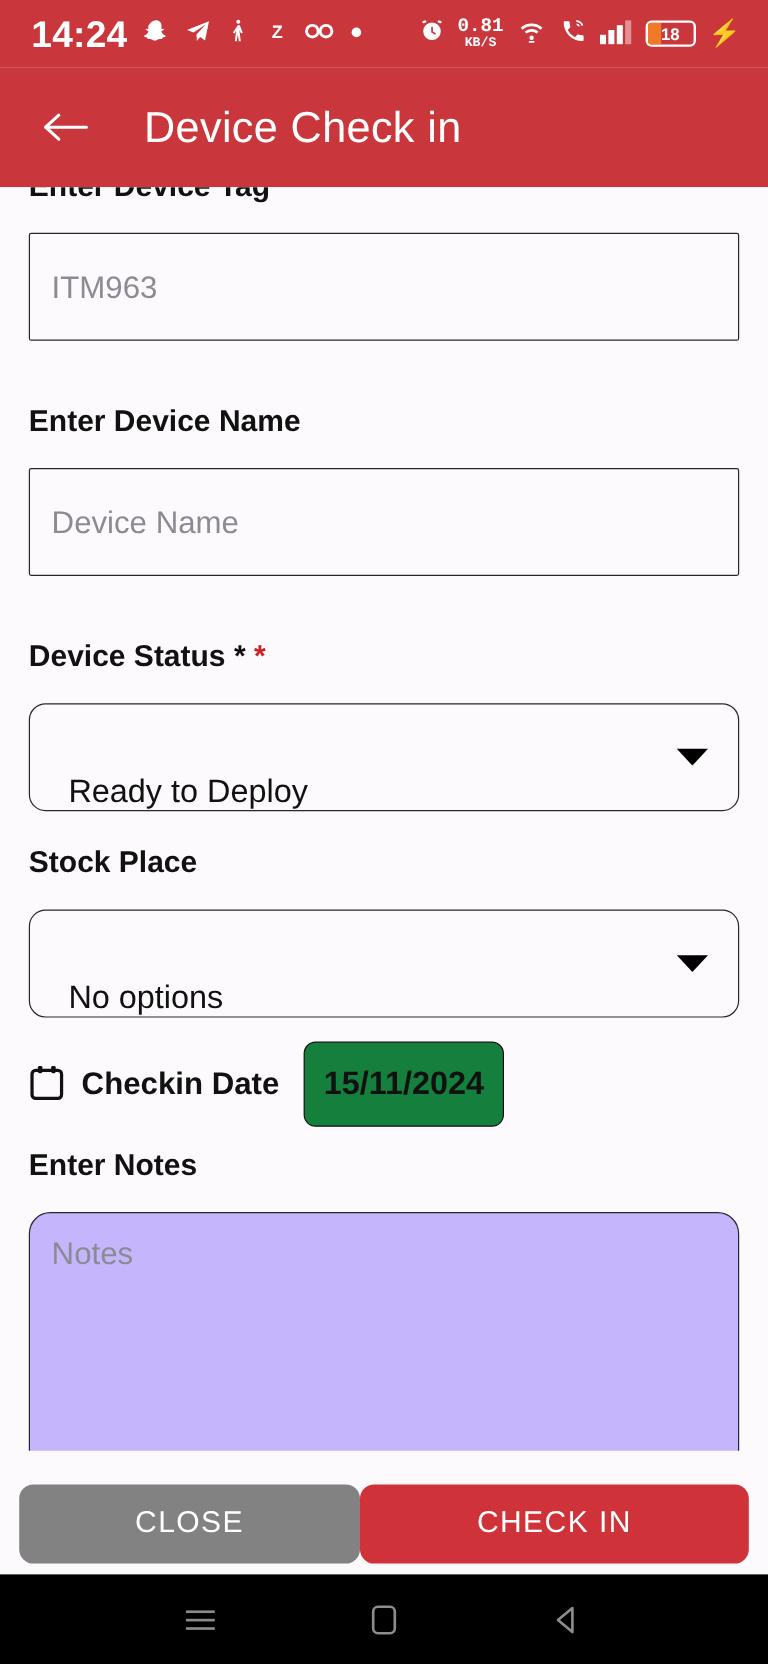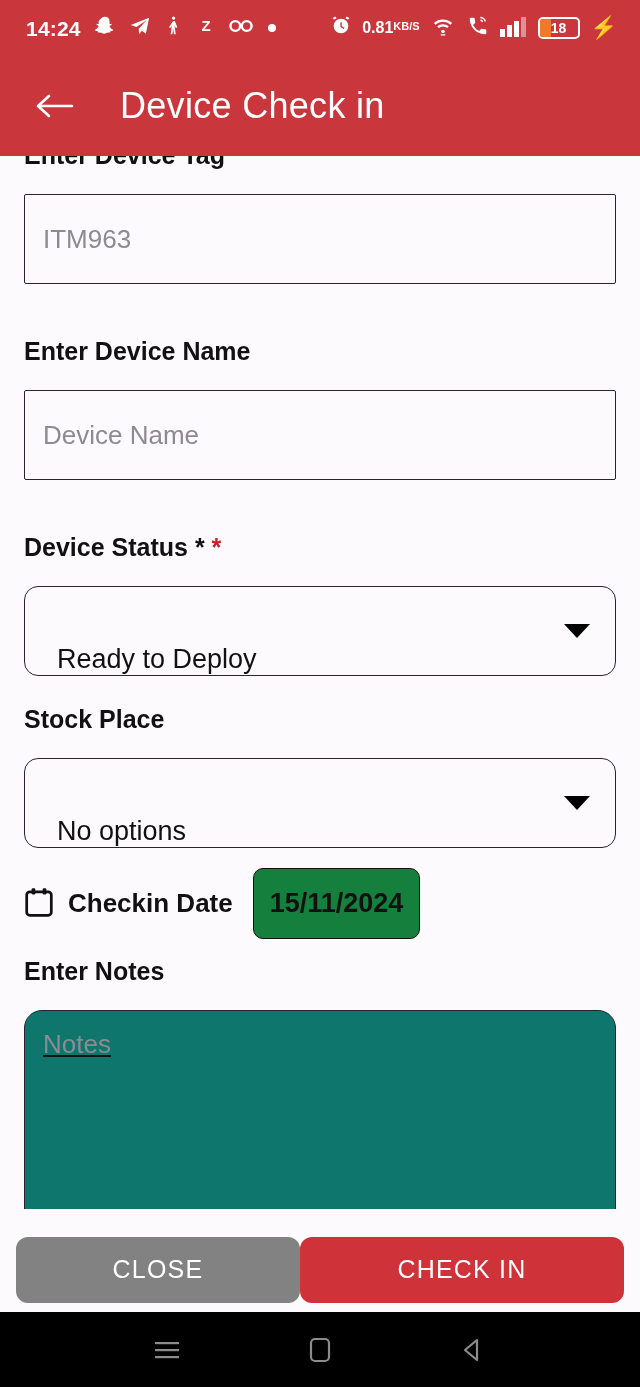--- a/index.html
+++ b/index.html
@@ -30,37 +30,38 @@
     box-sizing: border-box;
     padding: 0 22px 0 26px;
     color: #ffffff;
   }
   .status-left {
     display: flex;
     align-items: center;
     gap: 13px;
   }
   .status-time {
-    font-size: 21px;
+    font-size: 31px;
     font-weight: bold;
     letter-spacing: 0.2px;
     line-height: 1;
   }
   .status-right {
     margin-left: auto;
     display: flex;
     align-items: center;
     gap: 10px;
   }
   .sb-icon { display: block; }
   .net-speed {
     display: flex;
-    flex-direction: row;
-    align-items: flex-start;
+    flex-direction: column;
+    align-items: center;
     line-height: 1;
+    font-family: Liberation Mono, monospace;
   }
   .net-speed .v { font-size: 16px; font-weight: bold; }
   .net-speed .u { font-size: 11px; font-weight: bold; margin-top: 1px; }
   .battery {
     position: relative;
     width: 42px; height: 22px;
     border: 2px solid #ffffff;
     border-radius: 5px;
     box-sizing: border-box;
     display: flex;
@@ -219,29 +220,28 @@
     line-height: 1;
     margin-left: 6px;
   }
 
   .notes-area {
     box-sizing: border-box;
     width: 592px;
     height: 272px;
     border: 1.6px solid #2a2430;
     border-radius: 18px;
-    background: #0f766e;
+    background: #c4b5fd;
     font-family: "Liberation Sans", sans-serif;
     font-size: 26px;
     color: #111111;
     padding: 18px 18px;
     outline: none;
     resize: none;
     display: block;
-    text-decoration: underline;
   }
   .notes-area::placeholder { color: #8e8a93; }
 
   
   .actions {
     position: absolute;
     left: 0; top: 1227px;
     width: 640px;
     height: 85px;
     display: flex;

